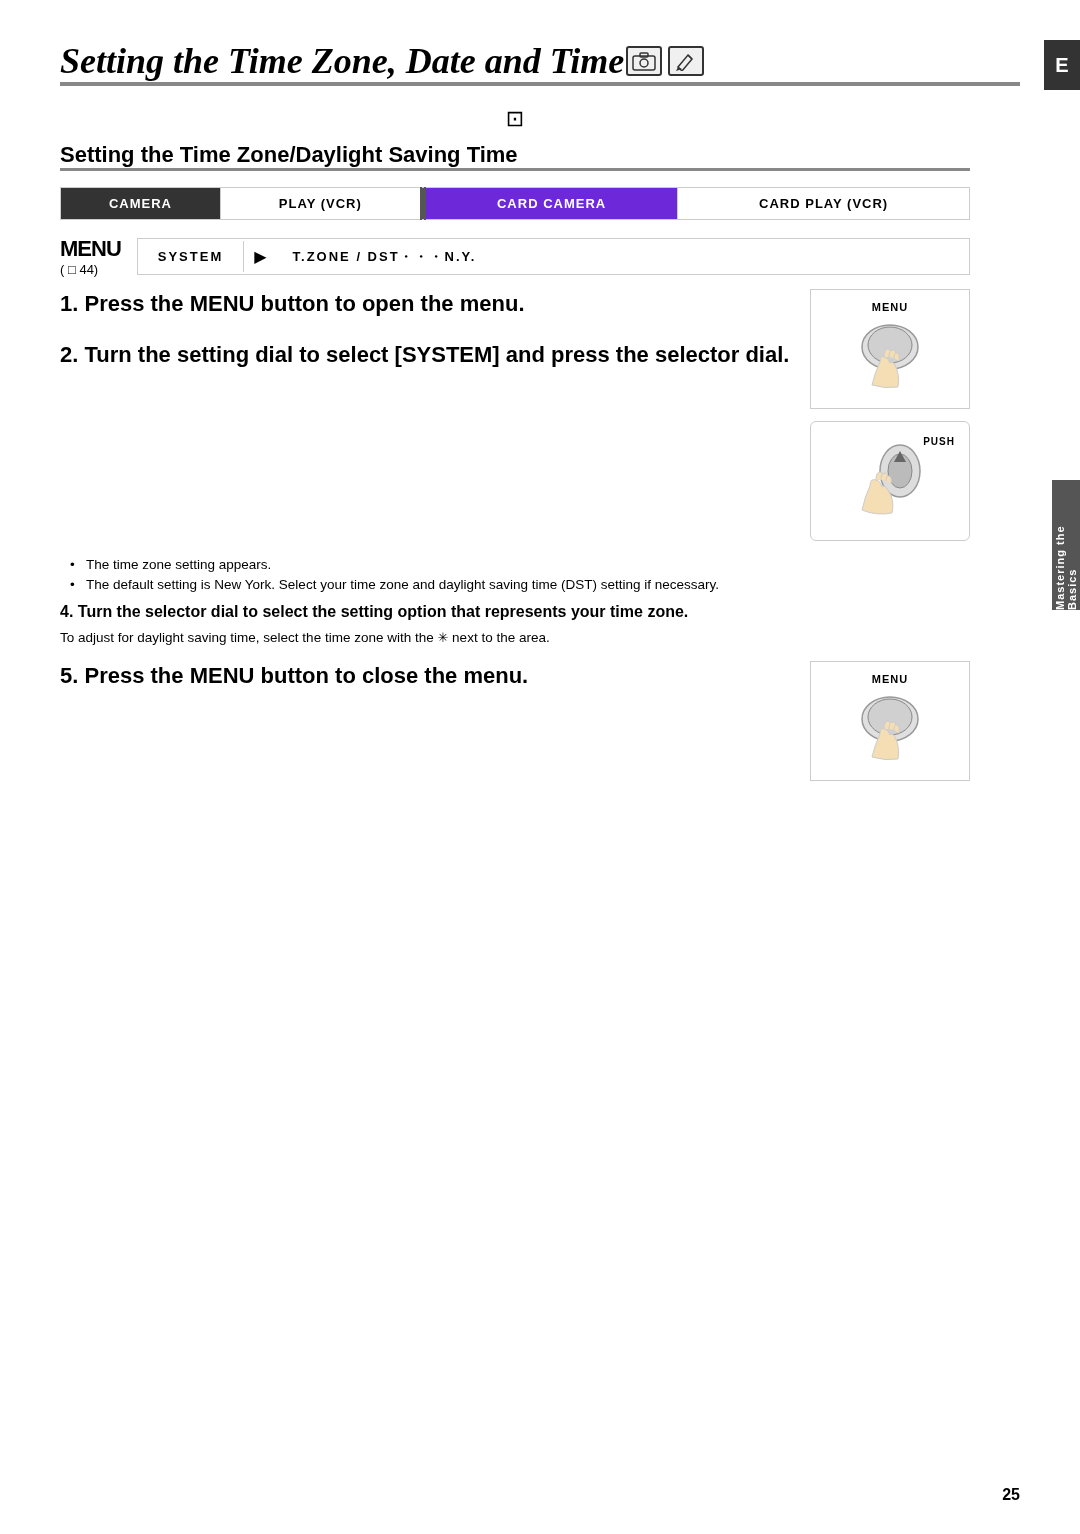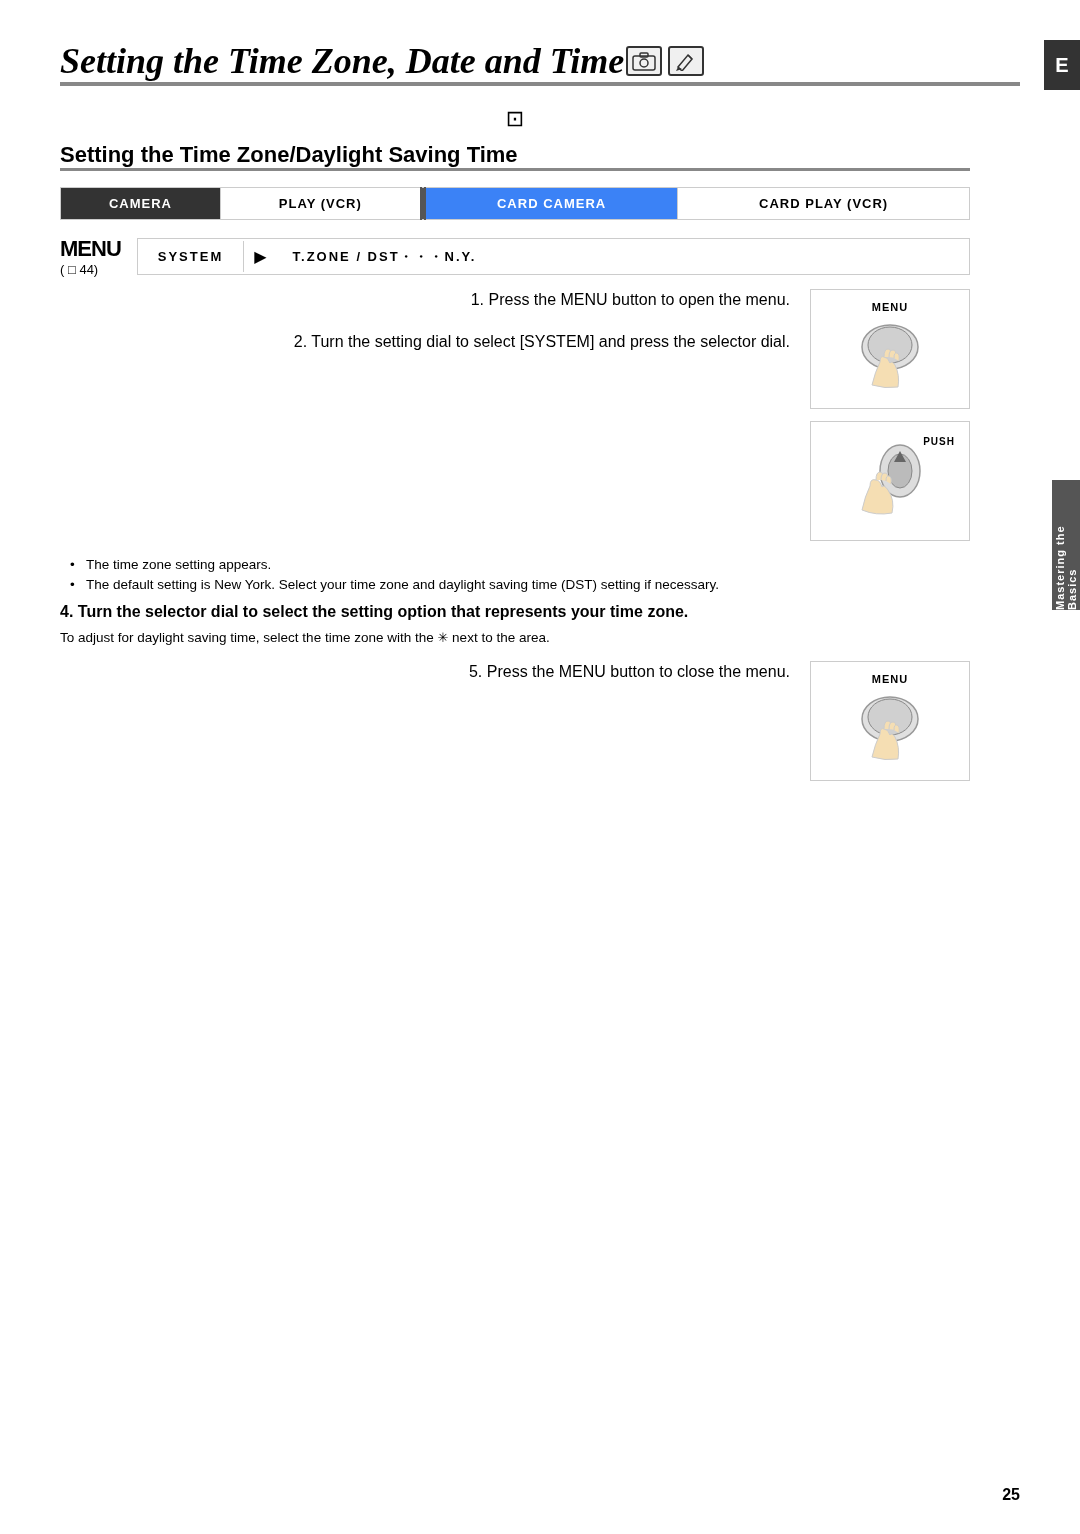--- a/index.html
+++ b/index.html
@@ -117,21 +117,21 @@
       text-align: center;
       letter-spacing: 1px;
     }
 
     .mode-table td.active-camera {
       background: #333;
       color: #fff;
     }
 
     .mode-table td.active-card {
-      background: #3b82f6;
+      background: #6d28d9;
       color: #fff;
     }
 
     
     .menu-row {
       display: flex;
       align-items: center;
       gap: 16px;
       margin-bottom: 12px;
     }
@@ -168,25 +168,24 @@
     }
 
     .menu-display-value {
       padding: 8px 16px;
       font-size: 13px;
       letter-spacing: 2px;
       font-weight: bold;
     }
 
     .step-num-text {
-      font-size: 16px;
-      font-weight: normal;
+      font-size: 22px;
+      font-weight: bold;
       margin-bottom: 4px;
       line-height: 1.4;
-      text-align: right;
     }
 
     
     .bullet-list {
       list-style: none;
       margin: 8px 0 8px 10px;
     }
 
     .bullet-list li {
       font-size: 13.5px;
@@ -363,21 +362,21 @@
             <ellipse cx="50" cy="30" rx="28" ry="22" fill="#e0e0e0" stroke="#999" stroke-width="1.5"></ellipse>
             <ellipse cx="50" cy="28" rx="22" ry="18" fill="#d0d0d0" stroke="#888" stroke-width="1"></ellipse>
 
             <path d="M40 45 Q35 55 32 68 Q45 72 58 70 Q60 58 55 48 Q52 43 50 46 Q48 40 44 40 Q40 38 40 45Z" fill="#f5deb3" stroke="#ccc" stroke-width="1"></path>
             <path d="M44 40 Q44 32 48 32 Q52 32 50 40" fill="#f5deb3" stroke="#ccc" stroke-width="1"></path>
             <path d="M49 40 Q49 33 53 33 Q57 33 55 41" fill="#f5deb3" stroke="#ccc" stroke-width="1"></path>
             <path d="M54 41 Q54 35 57 36 Q60 37 59 44" fill="#f5deb3" stroke="#ccc" stroke-width="1"></path>
           </svg>
         </div>
 
-        <div class="small-step-img" style="position:relative;">
+        <div class="small-step-img" style="position:relative;border-radius:6px;">
           <span class="push-label">PUSH</span>
           <svg class="dial-hand-svg" viewBox="0 0 100 90">
 
             <ellipse cx="60" cy="35" rx="20" ry="26" fill="#ddd" stroke="#999" stroke-width="1.5"></ellipse>
             <ellipse cx="60" cy="35" rx="12" ry="17" fill="#bbb" stroke="#888" stroke-width="1"></ellipse>
 
             <polygon points="60,15 66,26 54,26" fill="#666"></polygon>
 
             <path d="M30 50 Q25 60 22 74 Q36 80 52 77 Q55 64 48 54 Q44 48 42 51 Q40 44 36 44 Q30 42 30 50Z" fill="#f5deb3" stroke="#ccc" stroke-width="1"></path>
             <path d="M36 44 Q36 36 40 36 Q44 36 42 44" fill="#f5deb3" stroke="#ccc" stroke-width="1"></path>

